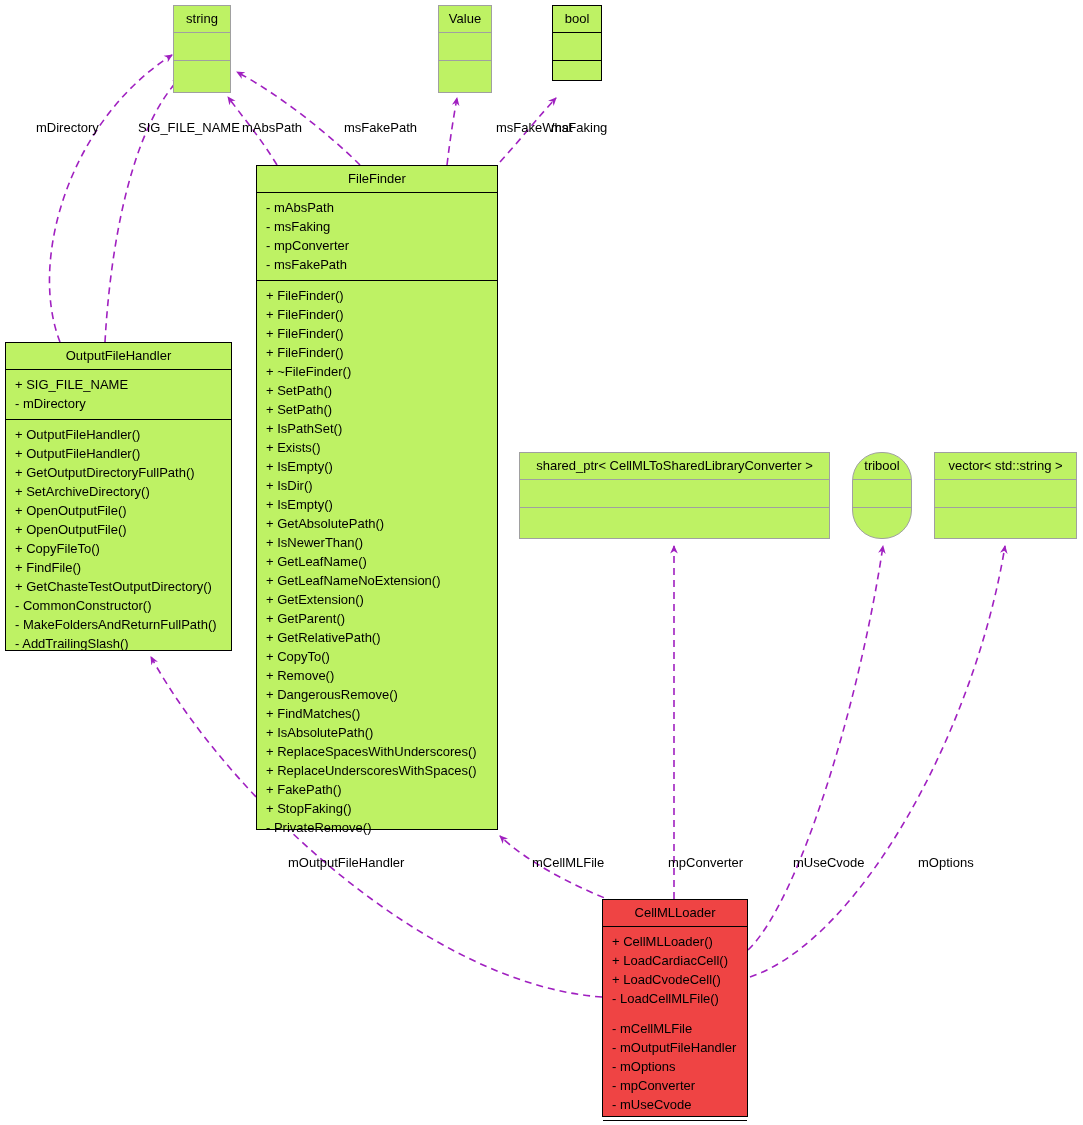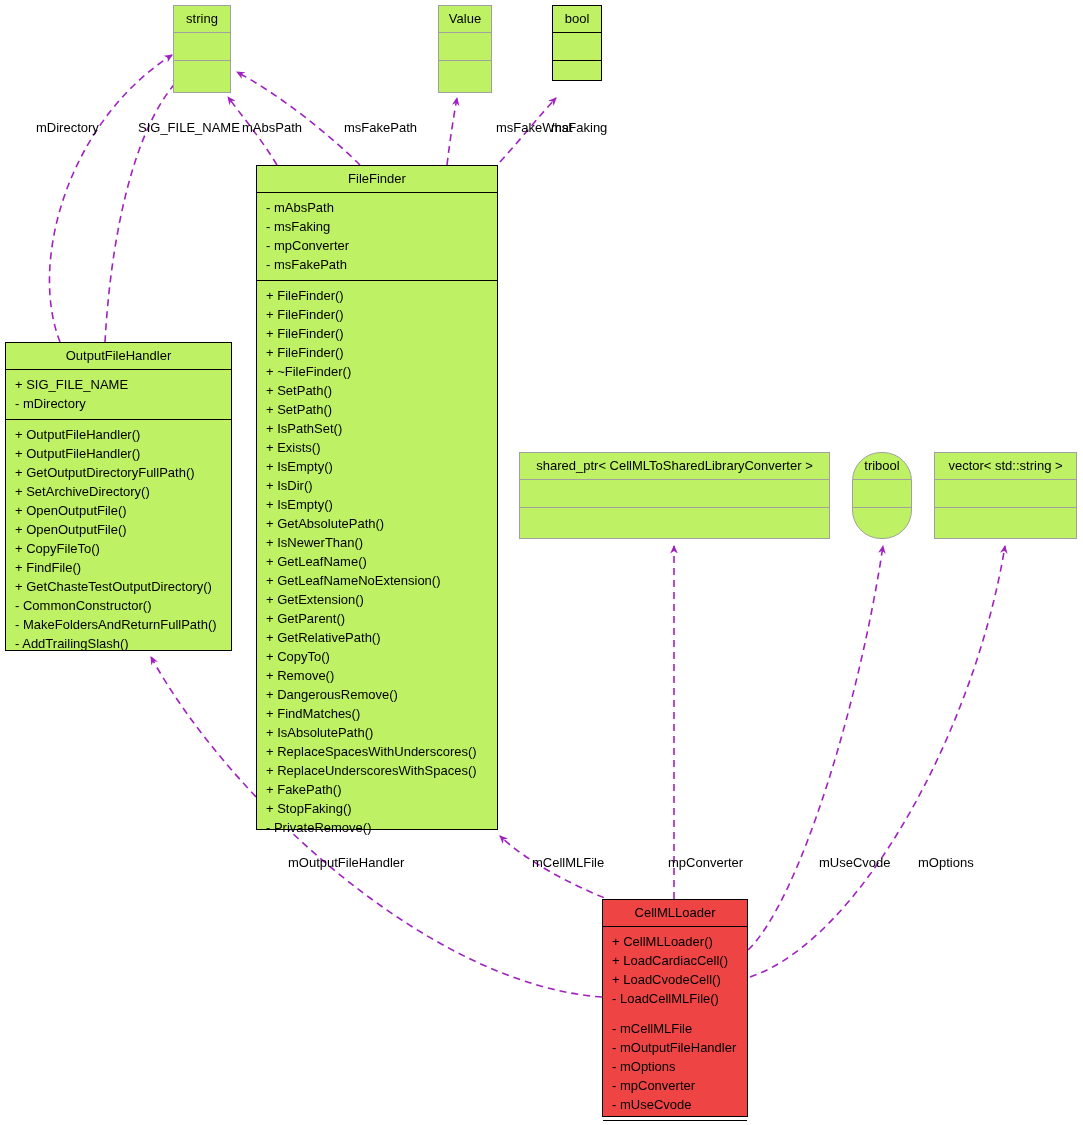--- a/index.html
+++ b/index.html
@@ -236,16 +236,16 @@
   <div class="edge-label" style="left:36px; top:121px;">mDirectory</div>
   <div class="edge-label" style="left:138px; top:121px;">SIG_FILE_NAME</div>
   <div class="edge-label" style="left:242px; top:121px;">mAbsPath</div>
   <div class="edge-label" style="left:344px; top:121px;">msFakePath</div>
   <div class="edge-label" style="left:452px; top:121px;padding-left:44px;">msFakeWhat</div>
   <div class="edge-label" style="left:551px; top:121px;">msFaking</div>
 
   <div class="edge-label" style="left:288px; top:856px;">mOutputFileHandler</div>
   <div class="edge-label" style="left:532px; top:856px;">mCellMLFile</div>
   <div class="edge-label" style="left:668px; top:856px;">mpConverter</div>
-  <div class="edge-label" style="left:819px; top:856px;">mUseCvode</div>
+  <div class="edge-label" style="left:793px; top:856px;">mUseCvode</div>
   <div class="edge-label" style="left:918px; top:856px;">mOptions</div>
 
 </div>
 
 </body></html>

